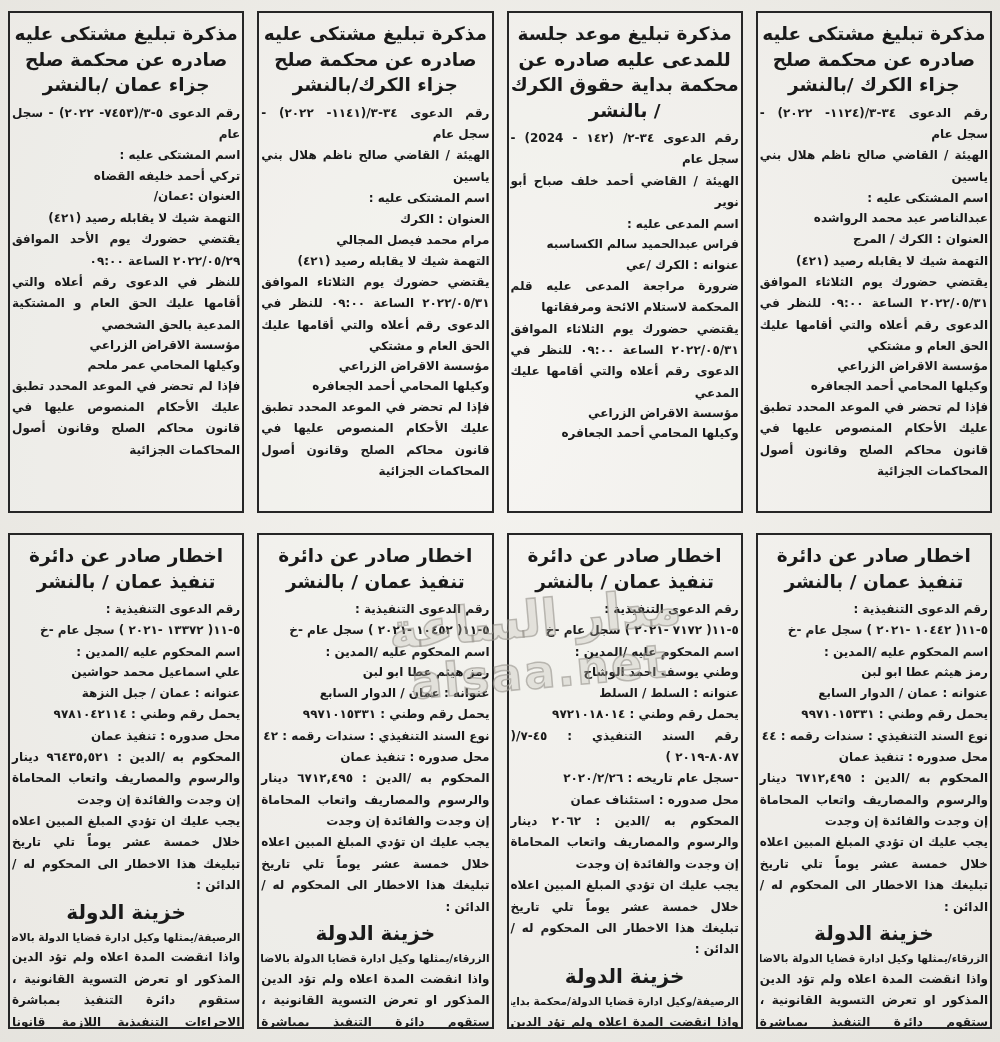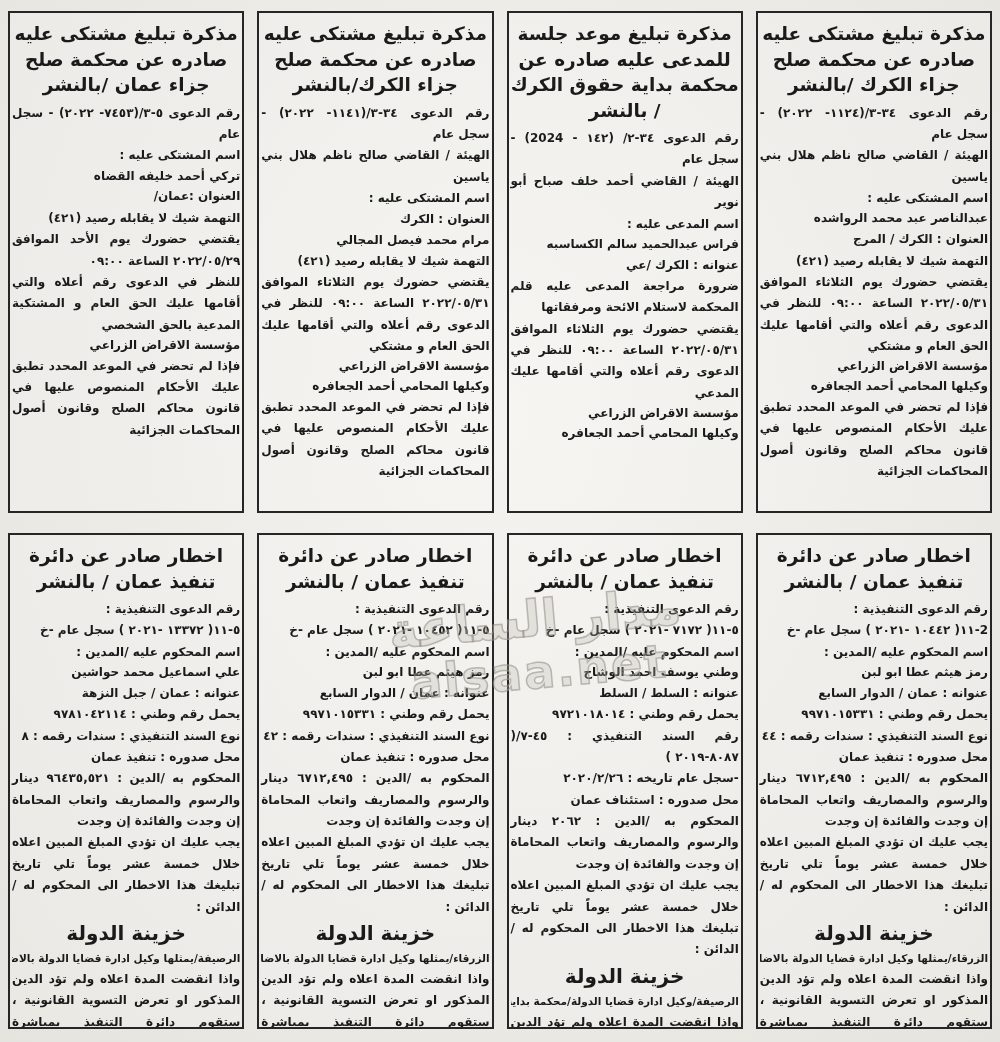--- a/index.html
+++ b/index.html
@@ -111,29 +111,30 @@
     <header class="title">مذكرة تبليغ مشتكى عليه  صادره عن محكمة صلح جزاء عمان /بالنشر</header>
     <section class="lines">
           <div class="line p">رقم الدعوى ٥-٣/(٧٤٥٣- ٢٠٢٢) - سجل عام</div>
           <div class="line p">اسم المشتكى عليه :</div>
           <div class="line n">تركي أحمد خليفه القضاه</div>
           <div class="line p">العنوان :عمان/</div>
           <div class="line p">التهمة شيك لا يقابله رصيد (٤٢١)</div>
           <div class="line p">يقتضي حضورك يوم الأحد الموافق ٢٠٢٢/٠٥/٢٩ الساعة ٠٩:٠٠</div>
           <div class="line p">للنظر في الدعوى رقم أعلاه والتي أقامها عليك الحق العام و المشتكية المدعية بالحق الشخصي</div>
           <div class="line n">مؤسسة الاقراض الزراعي</div>
+          <div class="line n">وكيلها المحامي عمر ملحم</div>
           <div class="line p">فإذا لم تحضر في الموعد المحدد تطبق عليك الأحكام المنصوص عليها في قانون محاكم الصلح وقانون أصول المحاكمات الجزائية</div>
         </section>
   </article>
 
   <article class="notice">
     <header class="title">اخطار صادر عن دائرة تنفيذ عمان / بالنشر</header>
     <section class="lines">
           <div class="line p">رقم الدعوى التنفيذية :</div>
-          <div class="line p">2-١١( ١٠٤٤٢ -٢٠٢١ ) سجل عام -خ</div>
+          <div class="line p">٥-١١( ١٠٤٤٢ -٢٠٢١ ) سجل عام -خ</div>
           <div class="line p">اسم المحكوم عليه /المدين :</div>
           <div class="line n">رمز هيثم عطا ابو لبن</div>
           <div class="line p">عنوانه : عمان / الدوار السابع</div>
           <div class="line p">يحمل رقم وطني :   ٩٩٧١٠١٥٣٣١</div>
           <div class="line p">نوع السند التنفيذي : سندات    رقمه : ٤٤</div>
           <div class="line p">محل صدوره : تنفيذ عمان</div>
           <div class="line p">المحكوم به /الدين :  ٦٧١٢,٤٩٥  دينار والرسوم والمصاريف واتعاب المحاماة إن وجدت والفائدة إن وجدت</div>
           <div class="line p">يجب عليك ان تؤدي المبلغ المبين اعلاه خلال خمسة عشر يوماً تلي تاريخ تبليغك هذا الاخطار الى المحكوم له /الدائن :</div>
           <div class="line b">خزينة الدولة</div>
           <div class="line t">الزرقاء/يمثلها وكيل ادارة قضايا الدولة بالاضافة لوظيفته</div>
@@ -182,21 +183,20 @@
 
   <article class="notice">
     <header class="title">اخطار صادر عن دائرة تنفيذ عمان / بالنشر</header>
     <section class="lines">
           <div class="line p">رقم الدعوى التنفيذية :</div>
           <div class="line p">٥-١١( ١٣٣٧٢ -٢٠٢١ ) سجل عام -خ</div>
           <div class="line p">اسم المحكوم عليه /المدين :</div>
           <div class="line n">علي اسماعيل محمد حواشين</div>
           <div class="line p">عنوانه : عمان / جبل النزهة</div>
           <div class="line p">يحمل رقم وطني :   ٩٧٨١٠٤٢١١٤</div>
-          <div class="line p">نوع السند التنفيذي : سندات    رقمه : ٨</div>
           <div class="line p">محل صدوره : تنفيذ عمان</div>
           <div class="line p">المحكوم به /الدين :  ٩٦٤٣٥,٥٢١ دينار والرسوم والمصاريف واتعاب المحاماة إن وجدت والفائدة إن وجدت</div>
           <div class="line p">يجب عليك ان تؤدي المبلغ المبين اعلاه خلال خمسة عشر يوماً تلي تاريخ تبليغك هذا الاخطار الى المحكوم له /الدائن :</div>
           <div class="line b">خزينة الدولة</div>
           <div class="line t">الرصيفة/يمثلها وكيل ادارة قضايا الدولة بالاضافة لوظيفته</div>
           <div class="line p">واذا انقضت المدة اعلاه ولم تؤد الدين المذكور او تعرض التسوية القانونية ، ستقوم دائرة التنفيذ بمباشرة الاجراءات التنفيذية اللازمة قانونا بحقك</div>
         </section>
   </article>
 </div>
 

